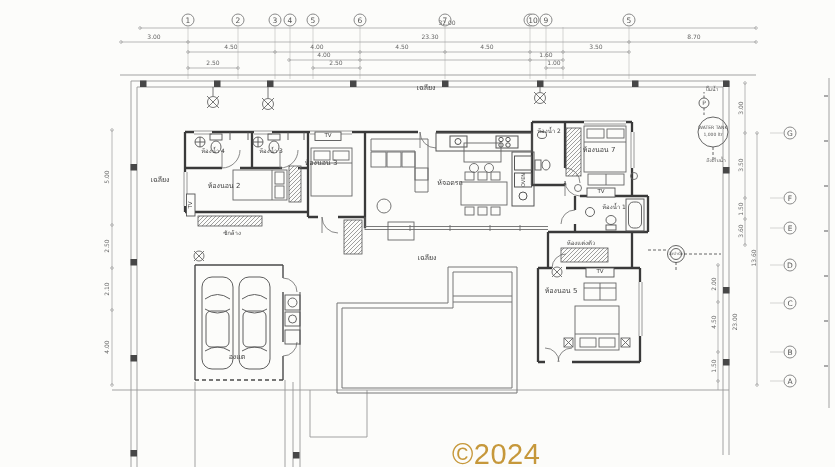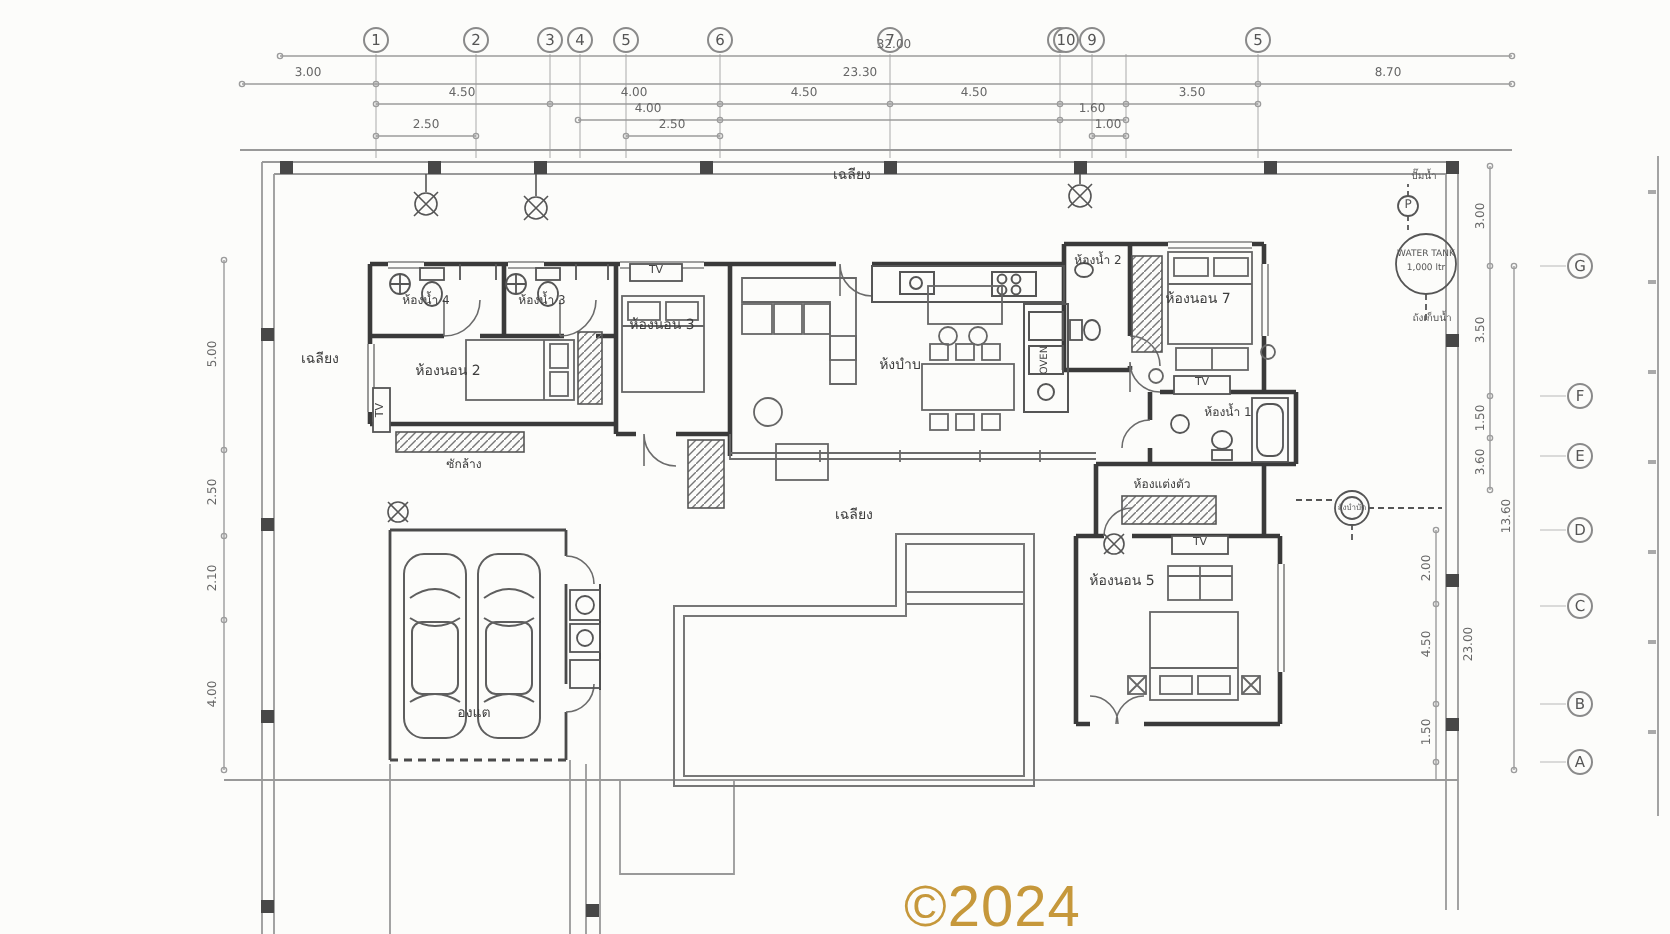--- a/index.html
+++ b/index.html
@@ -386,22 +386,22 @@
 <span class="t dim rv" style="left:741px;top:231px">3.60</span>
 <span class="t dim rv" style="left:714px;top:284px">2.00</span>
 <span class="t dim rv" style="left:714px;top:322px">4.50</span>
 <span class="t dim rv" style="left:714px;top:366px">1.50</span>
 <span class="t dim rv" style="left:754px;top:258px">13.60</span>
 <span class="t dim rv" style="left:735px;top:322px">23.00</span>
 
 <span class="t rm" style="left:213px;top:151px;font-size:6px">ห้องน้ำ 4</span>
 <span class="t rm" style="left:271px;top:151px;font-size:6px">ห้องน้ำ 3</span>
 <span class="t rm" style="left:224px;top:186px">ห้องนอน 2</span>
-<span class="t rm" style="left:331px;top:163px">ห้องนอน 3</span>
-<span class="t rm" style="left:450px;top:183px">ห้งบำบ</span>
+<span class="t rm" style="left:321px;top:163px">ห้องนอน 3</span>
+<span class="t rm" style="left:450px;top:183px">ห้จอดรถ</span>
 <span class="t rm" style="left:549px;top:131px;font-size:6px">ห้องน้ำ 2</span>
 <span class="t rm" style="left:599px;top:150px">ห้องนอน 7</span>
 <span class="t rm" style="left:614px;top:207px;font-size:6px">ห้องน้ำ 1</span>
 <span class="t rm" style="left:581px;top:243px;font-size:6px">ห้องแต่งตัว</span>
 <span class="t rm" style="left:561px;top:291px">ห้องนอน 5</span>
 <span class="t rm" style="left:237px;top:357px">องแต</span>
 <span class="t rm" style="left:426px;top:88px">เฉลียง</span>
 <span class="t rm" style="left:160px;top:180px">เฉลียง</span>
 <span class="t rm" style="left:427px;top:258px">เฉลียง</span>
 <span class="t rm" style="left:232px;top:233px;font-size:6px">ซักล้าง</span>

